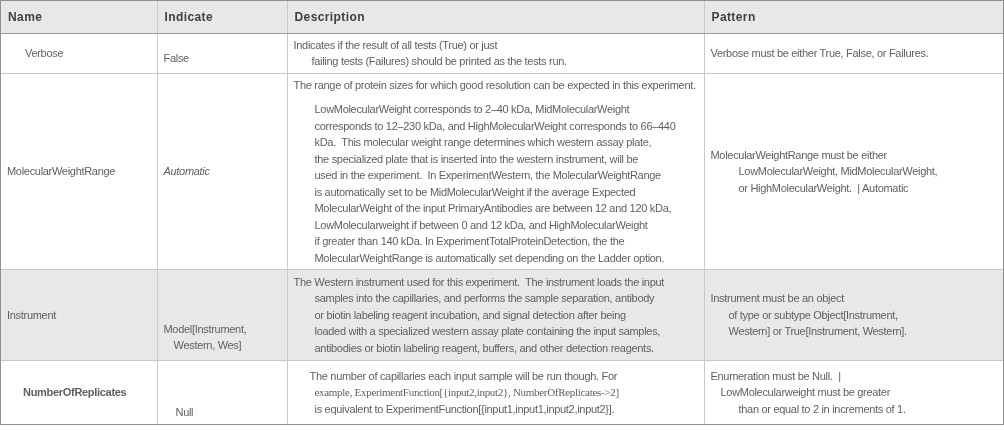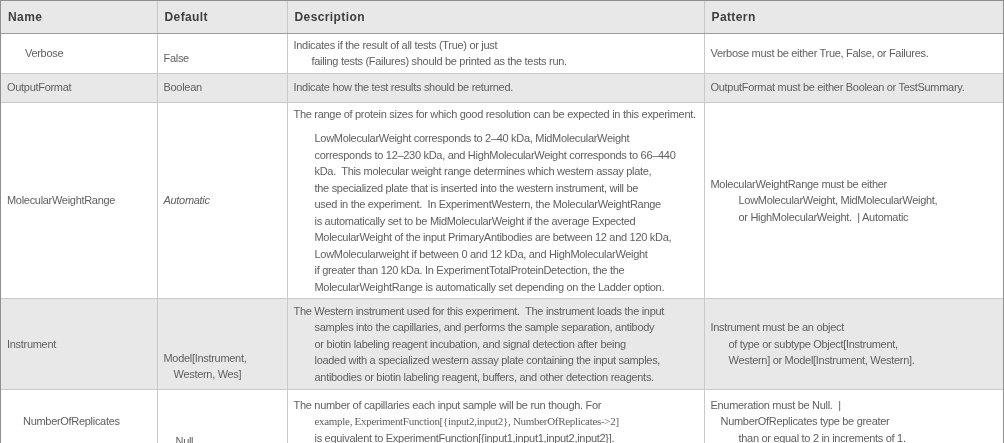--- a/index.html
+++ b/index.html
@@ -71,73 +71,59 @@
   <table class="options-table">
     <colgroup>
       <col class="c-name">
       <col class="c-default">
       <col class="c-desc">
       <col class="c-pattern">
     </colgroup>
     <thead>
       <tr>
         <th>Name</th>
-        <th>Default</th>
+        <th>Indicate</th>
         <th>Description</th>
         <th>Pattern</th>
       </tr>
     </thead>
     <tbody>
         <tr style="height: 40px;">
           <td>
             <div class="line" style="padding-left: 0px; margin-left: 18px;">Verbose</div>
           </td>
           <td>
             <div class="line" style="padding-left: 0px; margin-top: 10px;">False</div>
           </td>
           <td>
             <div class="line" style="padding-left: 0px;">Indicates if the result of all tests (True) or just</div>
             <div class="line" style="padding-left: 18px;">failing tests (Failures) should be printed as the tests run.</div>
           </td>
           <td>
             <div class="line" style="padding-left: 0px;">Verbose must be either True, False, or Failures.</div>
           </td>
         </tr>
-        <tr class="shaded" style="height: 29px;">
-          <td>
-            <div class="line" style="padding-left: 0px;">OutputFormat</div>
-          </td>
-          <td>
-            <div class="line" style="padding-left: 0px;">Boolean</div>
-          </td>
-          <td>
-            <div class="line" style="padding-left: 0px;">Indicate how the test results should be returned.</div>
-          </td>
-          <td>
-            <div class="line" style="padding-left: 0px;">OutputFormat must be either Boolean or TestSummary.</div>
-          </td>
-        </tr>
         <tr style="height: 189px;">
           <td>
             <div class="line" style="padding-left: 0px;">MolecularWeightRange</div>
           </td>
           <td>
             <div class="line" style="padding-left: 0px; font-style: italic;">Automatic</div>
           </td>
           <td>
             <div class="line" style="padding-left: 0px;">The range of protein sizes for which good resolution can be expected in this experiment.</div>
             <div class="line" style="padding-left: 21px; margin-top: 8px;">LowMolecularWeight corresponds to 2–40 kDa, MidMolecularWeight</div>
             <div class="line" style="padding-left: 21px;">corresponds to 12–230 kDa, and HighMolecularWeight corresponds to 66–440</div>
             <div class="line" style="padding-left: 21px;">kDa.  This molecular weight range determines which western assay plate,</div>
             <div class="line" style="padding-left: 21px;">the specialized plate that is inserted into the western instrument, will be</div>
             <div class="line" style="padding-left: 21px;">used in the experiment.  In ExperimentWestern, the MolecularWeightRange</div>
             <div class="line" style="padding-left: 21px;">is automatically set to be MidMolecularWeight if the average Expected</div>
             <div class="line" style="padding-left: 21px;">MolecularWeight of the input PrimaryAntibodies are between 12 and 120 kDa,</div>
             <div class="line" style="padding-left: 21px;">LowMolecularweight if between 0 and 12 kDa, and HighMolecularWeight</div>
-            <div class="line" style="padding-left: 21px;">if greater than 120 kDa. In ExperimentTotalProteinDetection, the the</div>
+            <div class="line" style="padding-left: 21px;">if greater than 140 kDa. In ExperimentTotalProteinDetection, the the</div>
             <div class="line" style="padding-left: 21px;">MolecularWeightRange is automatically set depending on the Ladder option.</div>
           </td>
           <td>
             <div class="line" style="padding-left: 0px;">MolecularWeightRange must be either</div>
             <div class="line" style="padding-left: 28px;">LowMolecularWeight, MidMolecularWeight,</div>
             <div class="line" style="padding-left: 28px;">or HighMolecularWeight.  | Automatic</div>
           </td>
         </tr>
         <tr class="shaded" style="height: 91px;">
           <td>
@@ -150,36 +136,36 @@
           <td>
             <div class="line" style="padding-left: 0px;">The Western instrument used for this experiment.  The instrument loads the input</div>
             <div class="line" style="padding-left: 21px;">samples into the capillaries, and performs the sample separation, antibody</div>
             <div class="line" style="padding-left: 21px;">or biotin labeling reagent incubation, and signal detection after being</div>
             <div class="line" style="padding-left: 21px;">loaded with a specialized western assay plate containing the input samples,</div>
             <div class="line" style="padding-left: 21px;">antibodies or biotin labeling reagent, buffers, and other detection reagents.</div>
           </td>
           <td>
             <div class="line" style="padding-left: 0px;">Instrument must be an object</div>
             <div class="line" style="padding-left: 18px;">of type or subtype Object[Instrument,</div>
-            <div class="line" style="padding-left: 18px;">Western] or Model[Instrument, Western].</div>
+            <div class="line" style="padding-left: 18px;">Western] or True[Instrument, Western].</div>
           </td>
         </tr>
         <tr style="height: 62px;">
           <td>
-            <div class="line" style="padding-left: 16px;">NumberOfReplicates</div>
+            <div class="line" style="padding-left: 16px; font-weight: bold;">NumberOfReplicates</div>
           </td>
           <td>
             <div class="line" style="padding-left: 12px; margin-top: 40px;">Null</div>
           </td>
           <td>
-            <div class="line" style="padding-left: 0px;">The number of capillaries each input sample will be run though. For</div>
+            <div class="line" style="padding-left: 0px; margin-left: 16px;">The number of capillaries each input sample will be run though. For</div>
             <div class="line" style="padding-left: 21px; font-family: Liberation Serif, serif;">example, ExperimentFunction[{input2,input2}, NumberOfReplicates-&gt;2]</div>
             <div class="line" style="padding-left: 21px;">is equivalent to ExperimentFunction[{input1,input1,input2,input2}].</div>
           </td>
           <td>
             <div class="line" style="padding-left: 0px;">Enumeration must be Null.  |</div>
-            <div class="line" style="padding-left: 10px;">NumberOfReplicates type be greater</div>
+            <div class="line" style="padding-left: 10px;">LowMolecularweight must be greater</div>
             <div class="line" style="padding-left: 28px;">than or equal to 2 in increments of 1.</div>
           </td>
         </tr>
       </tbody>
   </table>
 </div>
 
 </body></html>

